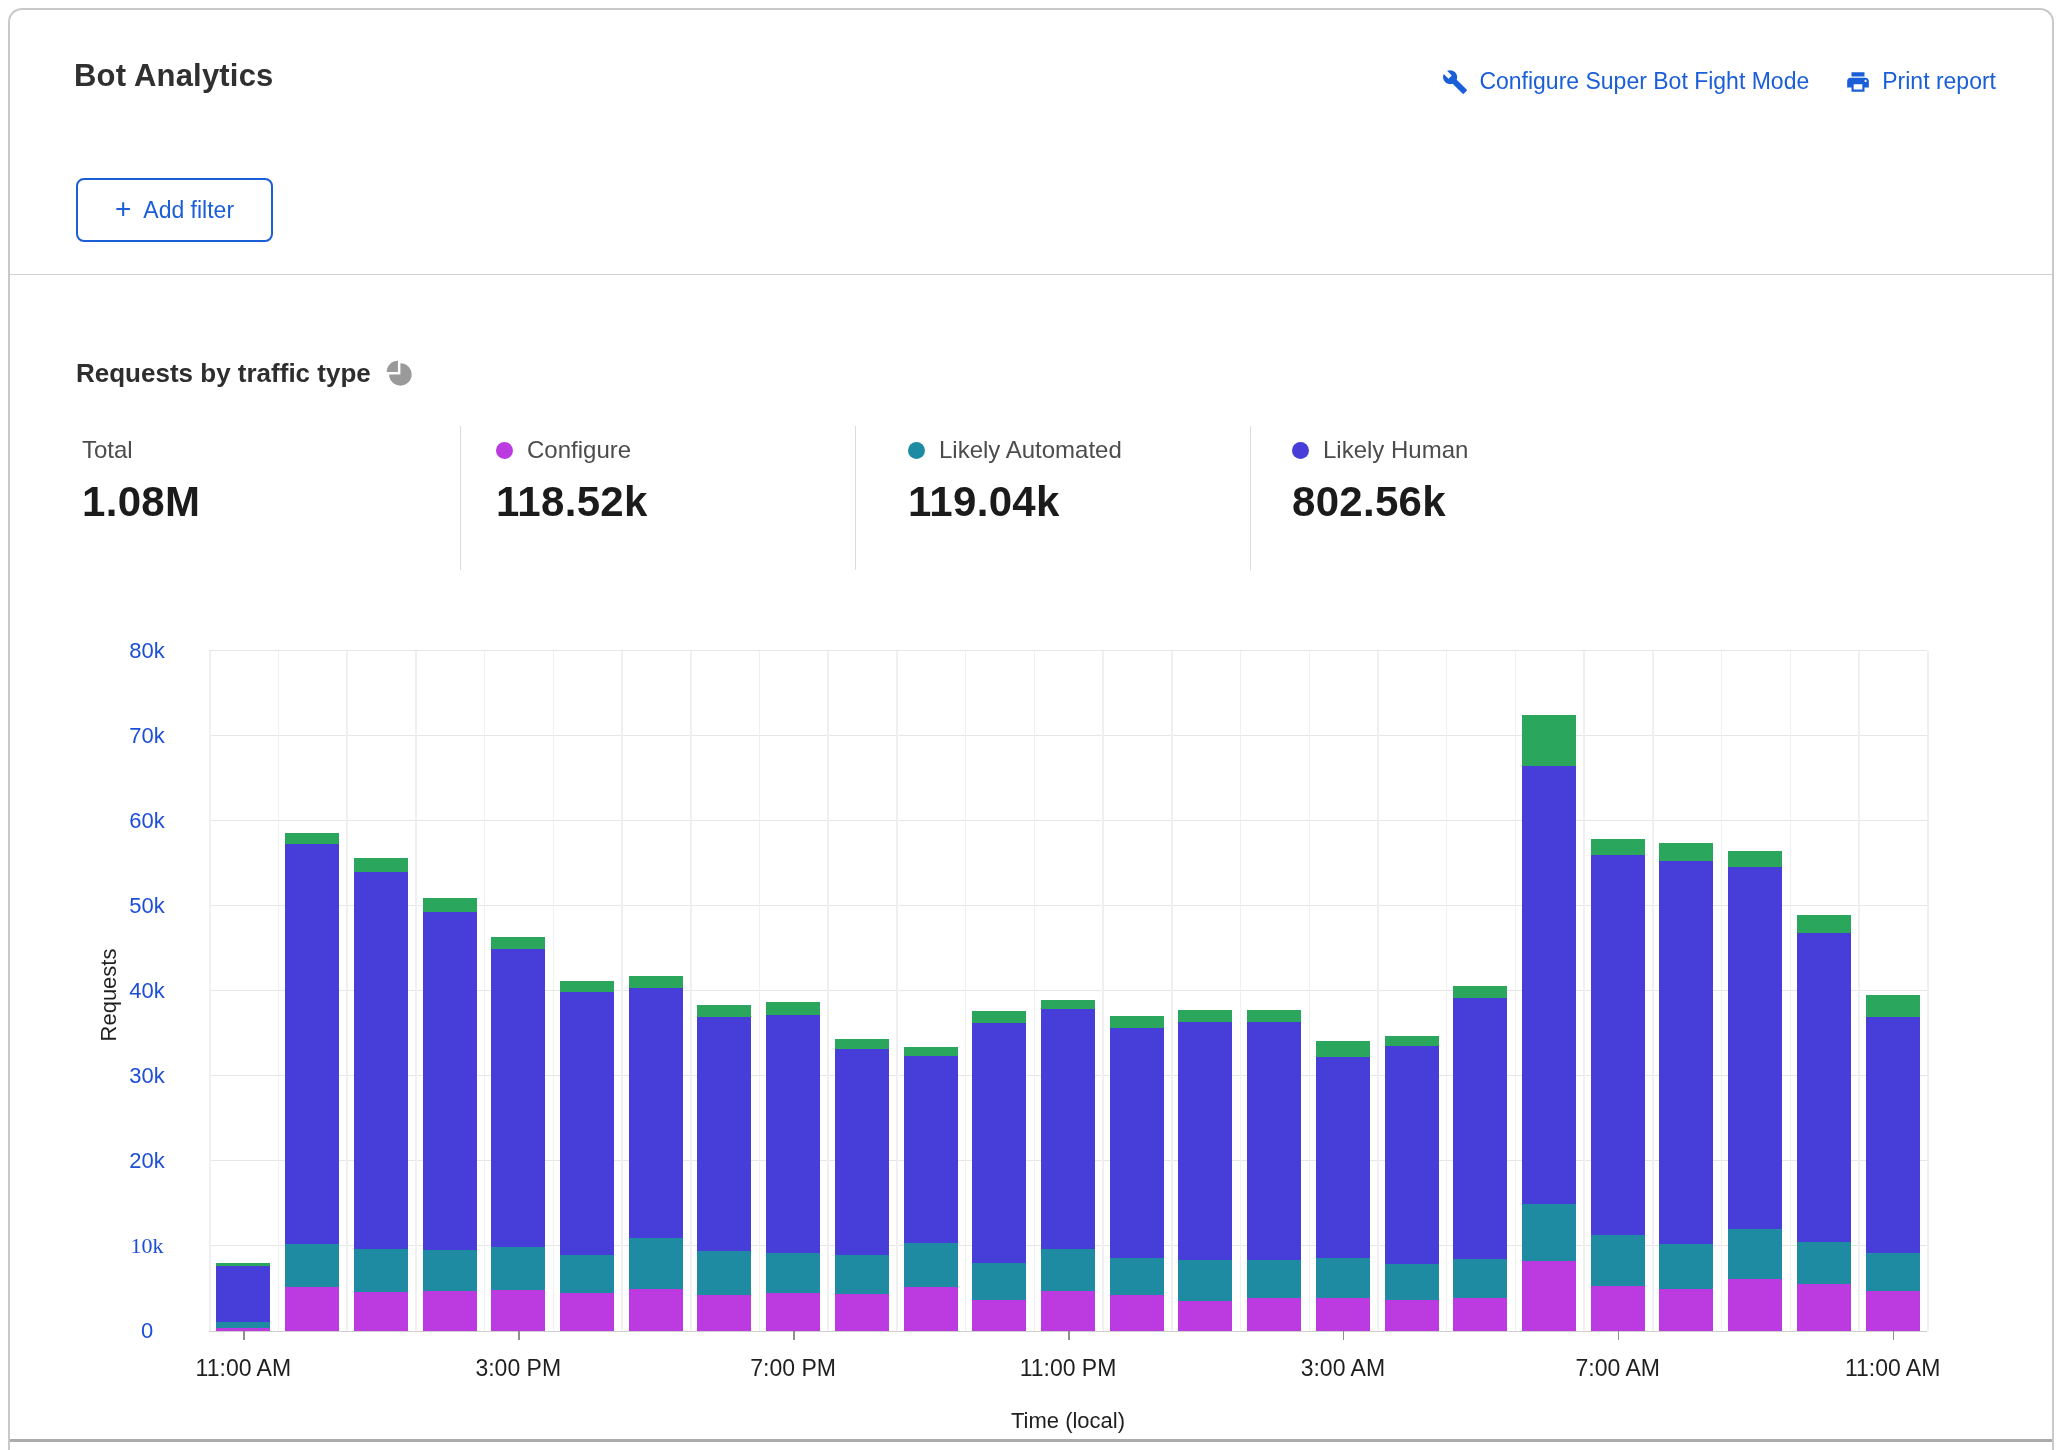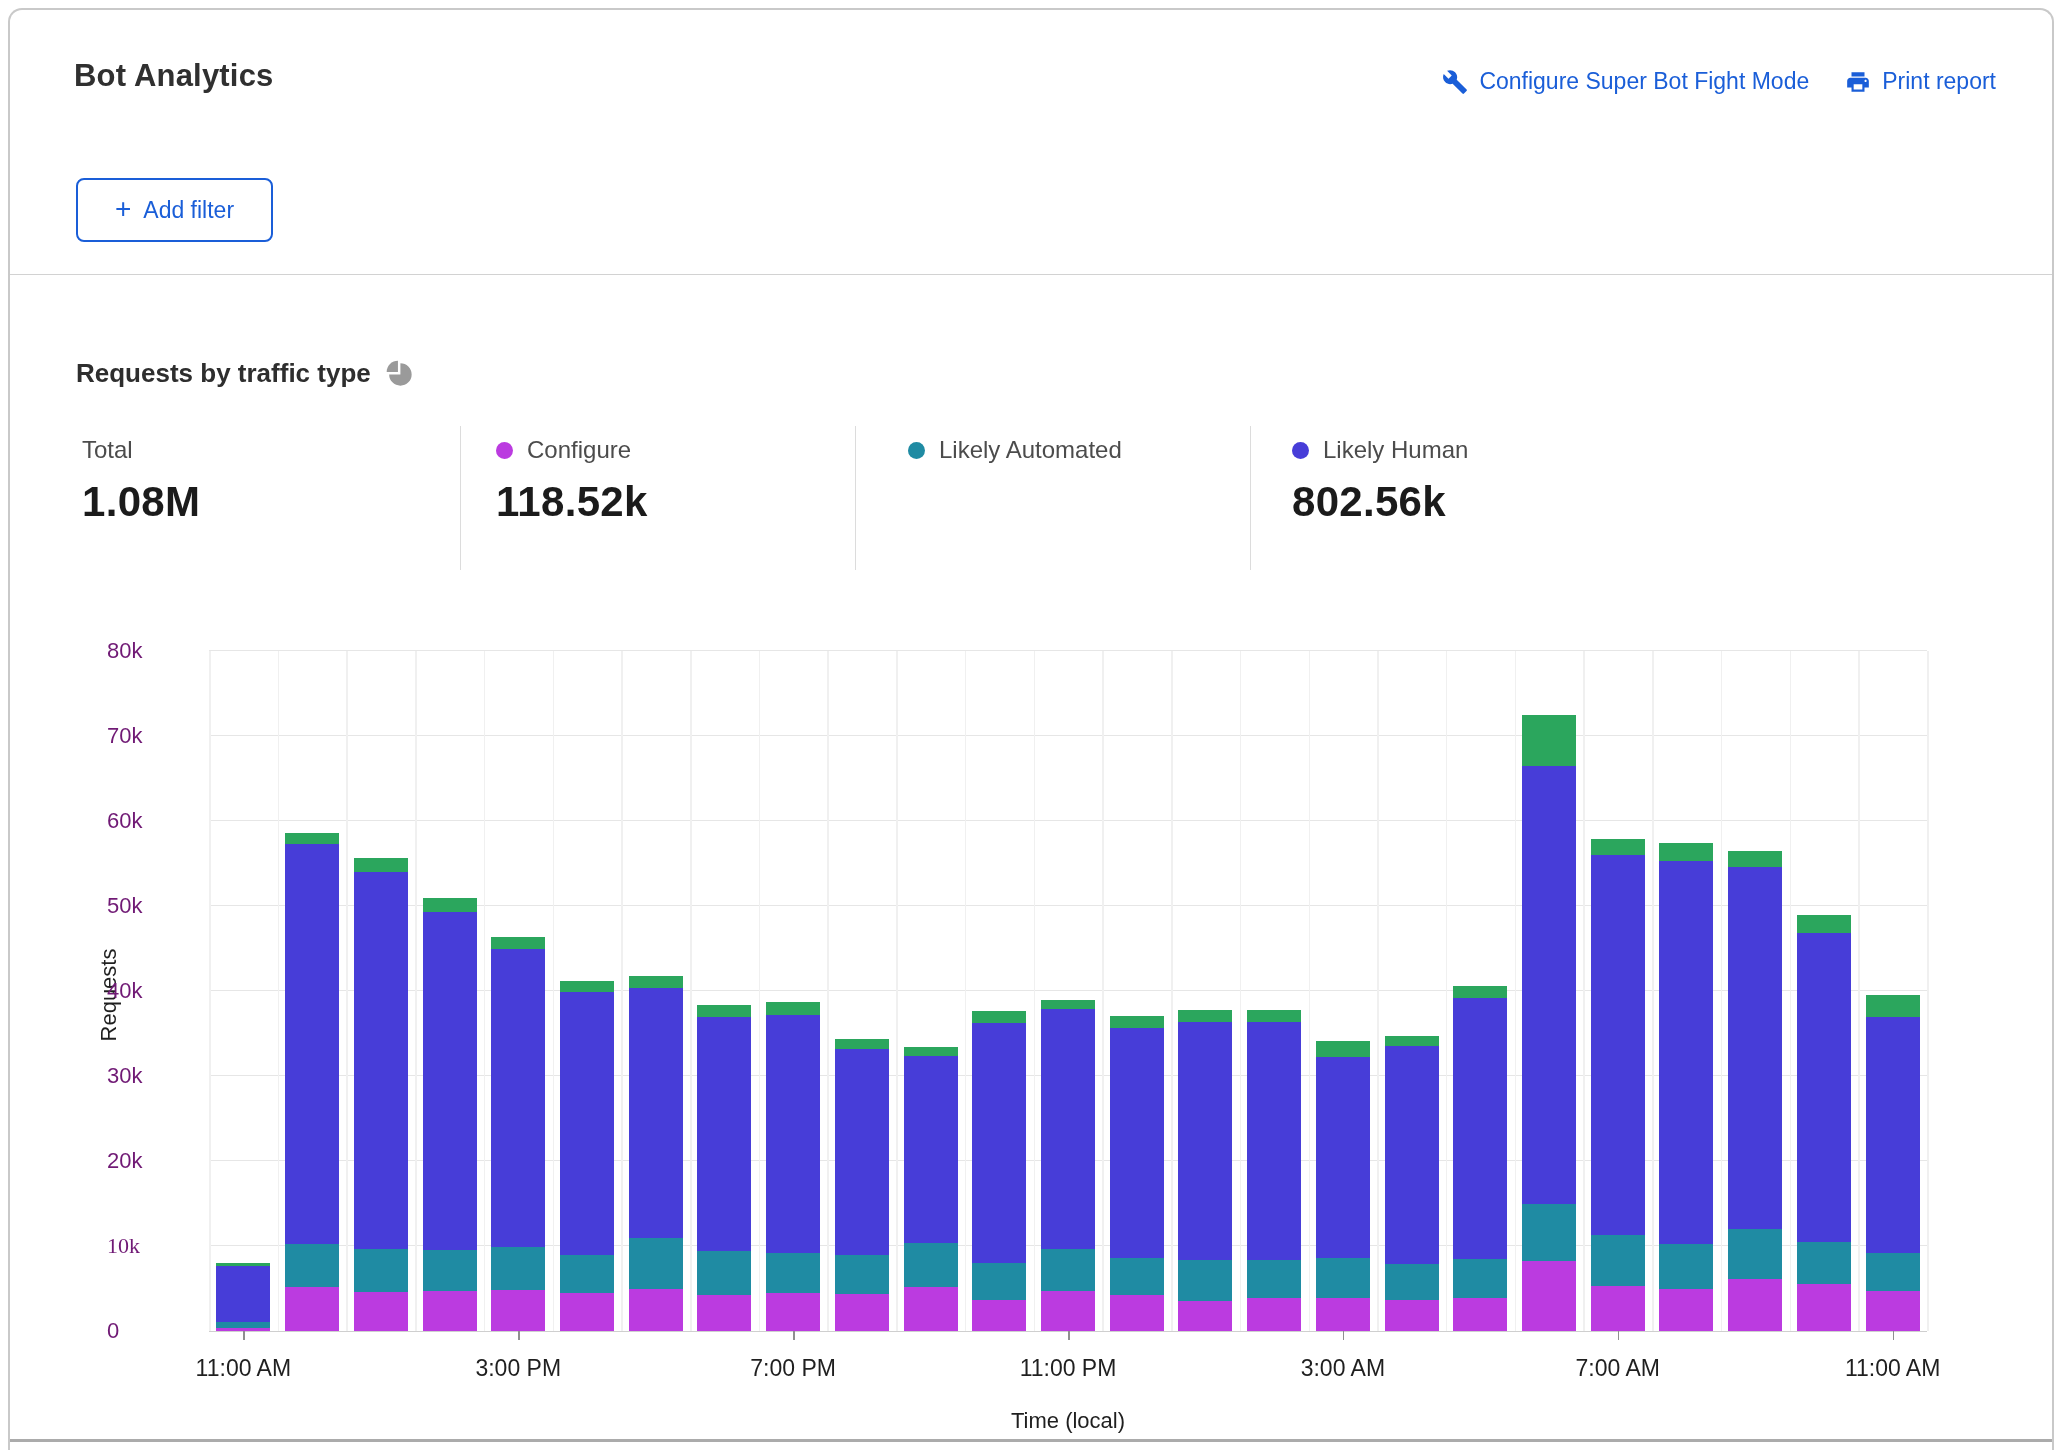--- a/index.html
+++ b/index.html
@@ -49,22 +49,22 @@
 
   
   .plot { position:absolute; left:199px; top:641px; width:1718px; height:681px;
           border-bottom:1.5px solid #cfcfcf; }
   .hgrid { position:absolute; left:0; right:0; height:1.5px; background:#e6e6e6; }
   .vgrid { position:absolute; top:0; bottom:0; width:1.5px; background:#f0f0f0; }
   .bars { position:absolute; inset:0; display:flex; align-items:flex-end; }
   .bar-slot { width:4%; height:100%; display:flex; align-items:flex-end; justify-content:center; }
   .bar { width:54px; height:100%; display:flex; flex-direction:column-reverse; justify-content:flex-start; }
   .bar .seg { flex:0 0 auto; width:100%; }
-  .ylabel { position:absolute; right:calc(100% + 22px); width:80px; text-align:left;
-            font-size:22px; color:#701a75; }
+  .ylabel { position:absolute; right:calc(100% + 22px); width:80px; text-align:center;
+            font-size:22px; color:#1d4ed8; }
   .xlabel { position:absolute; top:calc(100% + 24px); transform:translateX(-50%);
             font-size:23px; color:#1f1f1f; white-space:nowrap; }
   .xtick { position:absolute; top:100%; width:1.5px; height:9px; background:#8f8f8f; }
   .y-axis-title { position:absolute; left:99px; top:985px; transform:translate(-50%,-50%) rotate(-90deg);
                   font-size:22px; color:#1f1f1f; white-space:nowrap; }
   .x-axis-title { position:absolute; left:1058px; top:1398px; transform:translateX(-50%);
                   font-size:22px; color:#1f1f1f; }
   .bottom-divider { position:absolute; left:0; right:0; top:1429px; height:3px; background:#ababab; }
 </style>
 </head>
@@ -124,20 +124,21 @@
             <span class="dot" style="background: rgb(187, 59, 224);"></span>
             <span>Configure</span>
           </div>
           <div class="value">118.52k</div>
         </div>
         <div class="stat w3">
           <div class="label-row">
             <span class="dot" style="background: rgb(31, 139, 163);"></span>
             <span>Likely Automated</span>
           </div>
+          <div class="value">119.04k</div>
         </div>
         <div class="stat w4">
           <div class="label-row">
             <span class="dot" style="background: rgb(71, 61, 216);"></span>
             <span>Likely Human</span>
           </div>
           <div class="value">802.56k</div>
         </div>
       </div>
 

